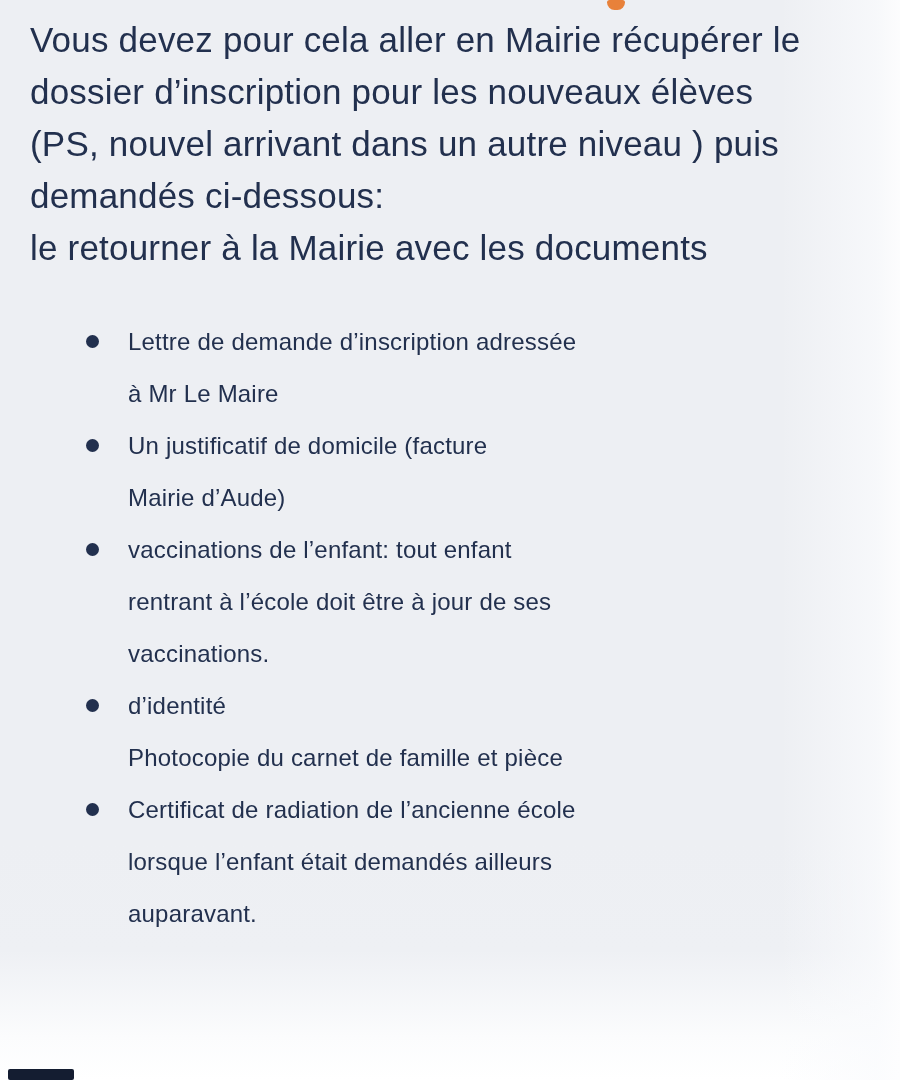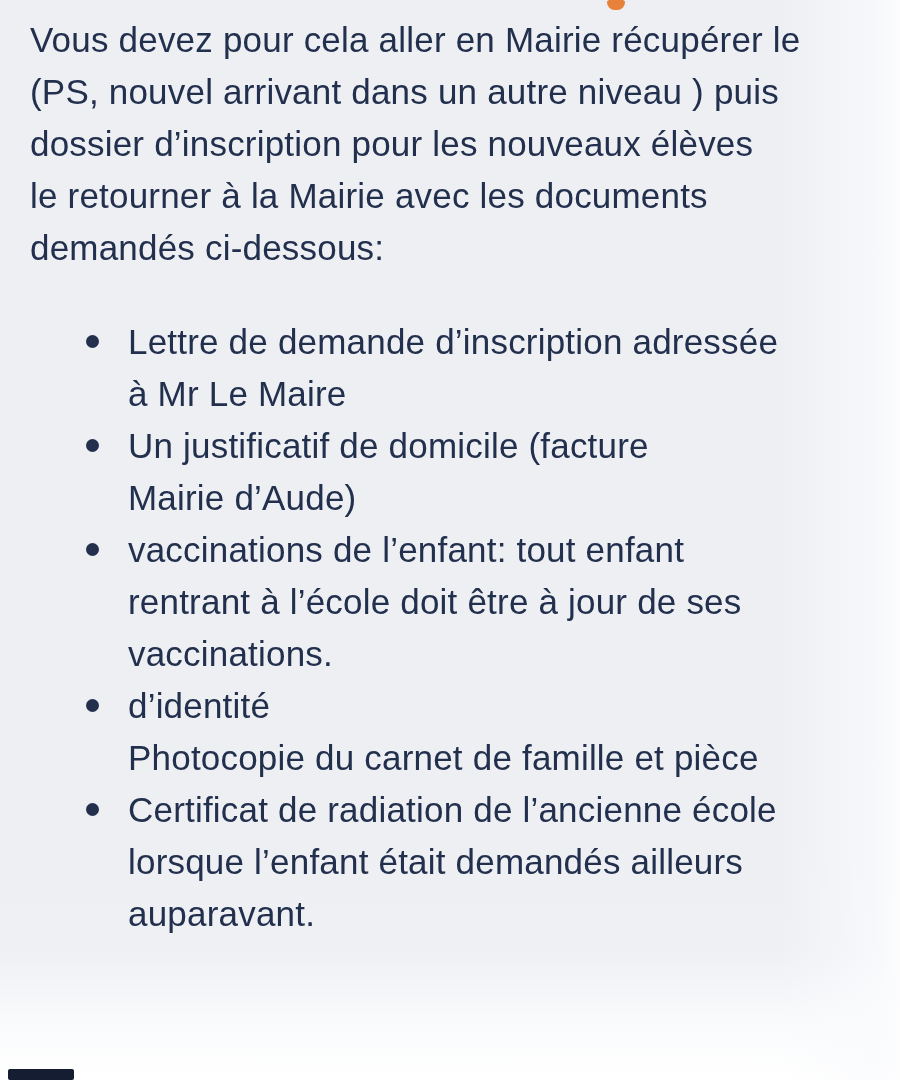--- a/index.html
+++ b/index.html
@@ -49,21 +49,21 @@
     height: 13px;
     border-radius: 50%;
     background: #22304e;
     margin-top: 19px;
   }
   .li-text {
     margin-left: 29px;
     width: 710px;
   }
   .li-text .ln {
-    font-size: 35px;
+    font-size: 24px;
     line-height: 52px;
     letter-spacing: 0.2px;
     white-space: nowrap;
   }
   .orange-marker {
     position: absolute;
     left: 607px;
     top: 0;
     width: 18px;
     height: 10px;
@@ -85,24 +85,24 @@
 
 <div class="page">
   <div class="page-right-fade"></div>
 
   <span class="orange-marker"></span>
 
   <div class="content">
 
     <section class="intro">
       <div class="ln">Vous devez pour cela aller en Mairie récupérer le</div>
+      <div class="ln">dossier d’inscription pour les nouveaux élèves</div>
       <div class="ln">(PS, nouvel arrivant dans un autre niveau ) puis</div>
-      <div class="ln">dossier d’inscription pour les nouveaux élèves</div>
+      <div class="ln">demandés ci-dessous:</div>
       <div class="ln">le retourner à la Mairie avec les documents</div>
-      <div class="ln">demandés ci-dessous:</div>
     </section>
 
     <ul class="reqs">
       <li>
         <span class="bullet-dot"></span>
         <div class="li-text">
           <div class="ln">Lettre de demande d’inscription adressée</div>
           <div class="ln">à Mr Le Maire</div>
         </div>
       </li>

